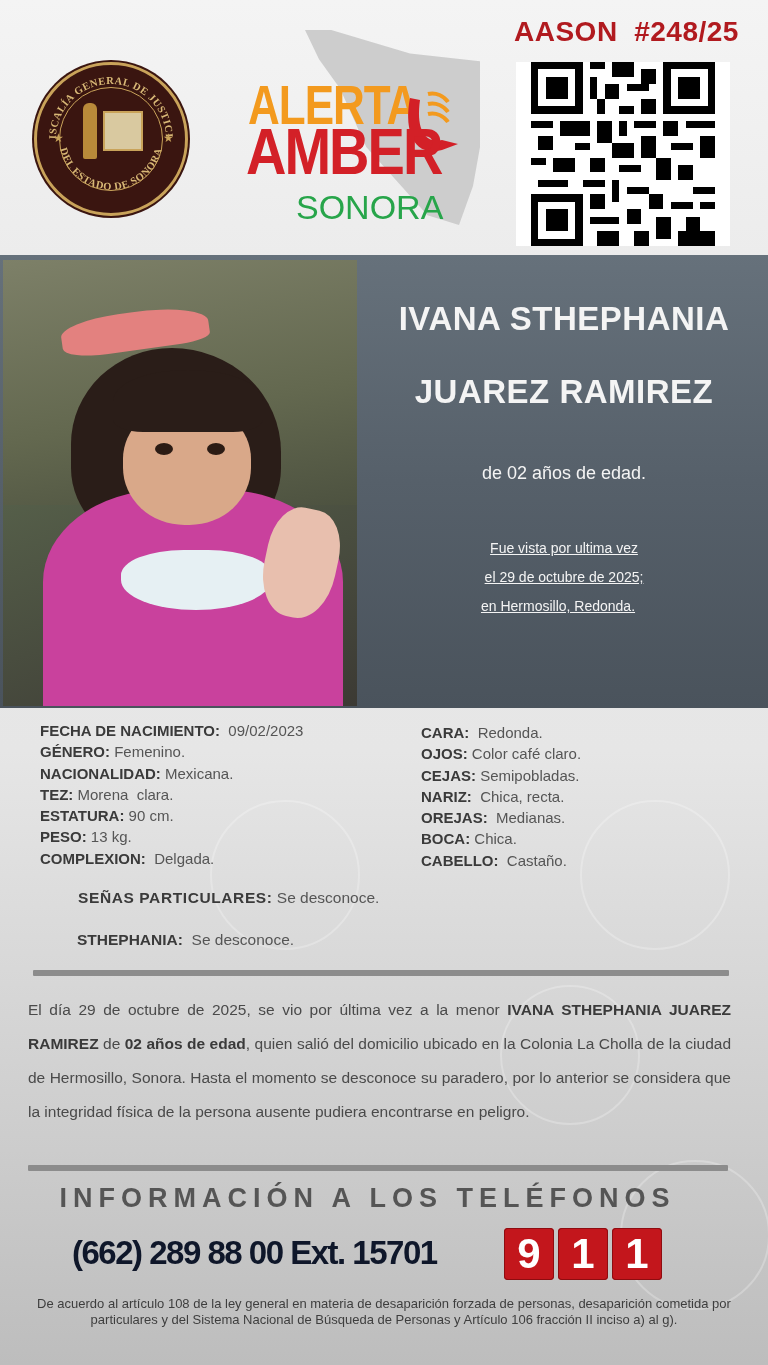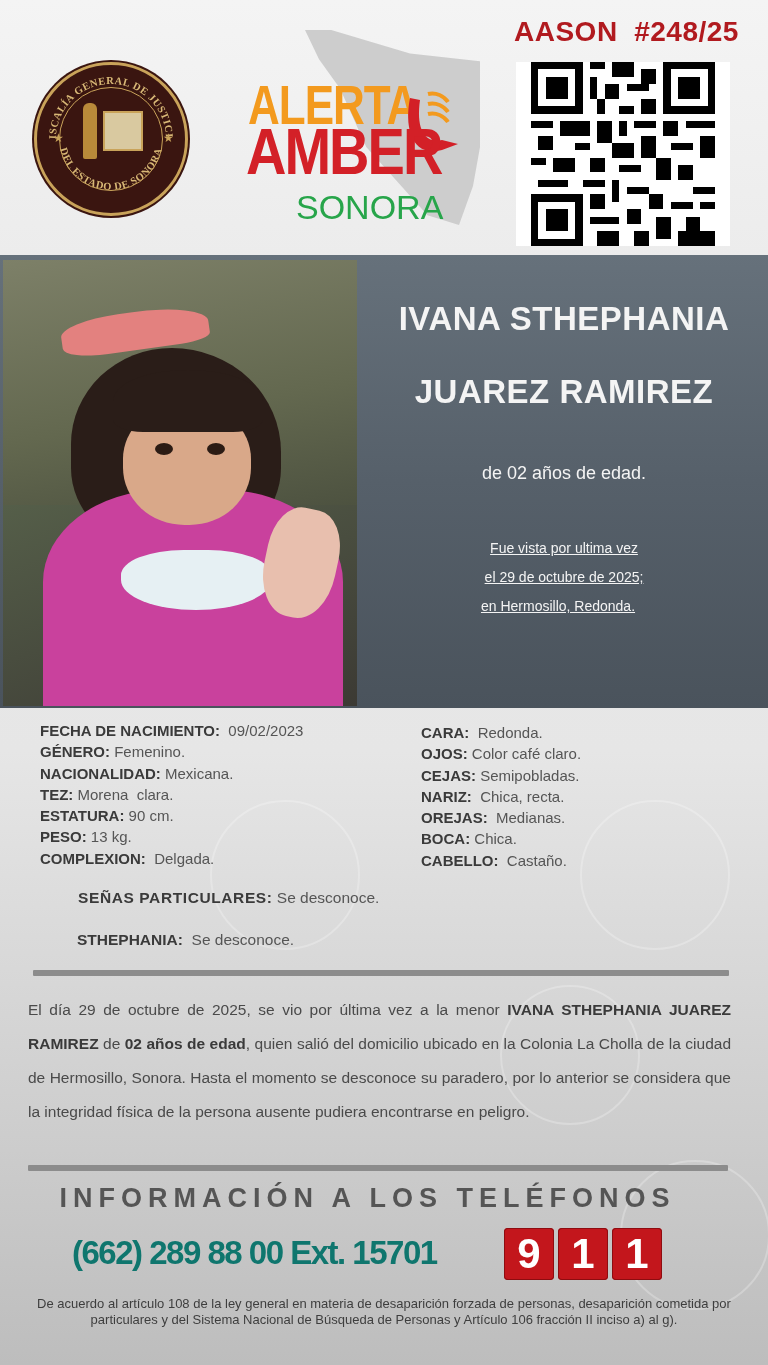--- a/index.html
+++ b/index.html
@@ -66,21 +66,21 @@
   .extra .k { font-weight: 700; color: #3a3a3a; }
 
   .rule { position: absolute; height: 6px; background: #8c8c8c; border-radius: 1px; }
 
   .narrative { position: absolute; left: 28px; top: 993px; width: 703px; font-size: 15.5px; line-height: 34px; color: #4a4a4a;
     text-align: justify; }
   .narrative b { color: #3a3a3a; }
 
   .info-title { position: absolute; left: 0; top: 1183px; width: 735px; text-align: center; font-size: 27px; font-weight: 700;
     letter-spacing: 6px; color: #555; }
-  .phone { position: absolute; left: 72px; top: 1234px; font-size: 33px; font-weight: 700; color: #0f766e; letter-spacing: -1.5px; }
+  .phone { position: absolute; left: 72px; top: 1234px; font-size: 33px; font-weight: 700; color: #0f172a; letter-spacing: -1.5px; }
   .nine11 { position: absolute; left: 504px; top: 1228px; display: flex; gap: 4px; }
   .digit { width: 50px; height: 52px; background: #c3161c; color: #fff; border-radius: 4px; font-size: 42px; font-weight: 700;
     display: flex; align-items: center; justify-content: center; box-shadow: inset 0 0 0 1px #8e0c10; }
   .legal { position: absolute; left: 20px; top: 1296px; width: 728px; text-align: center; font-size: 13px; line-height: 15.5px; color: #3e3e3e; }
 
   .watermark { position: absolute; border-radius: 50%; border: 2px solid rgba(255,255,255,0.25); }
 </style>
 </head>
 <body>
 

